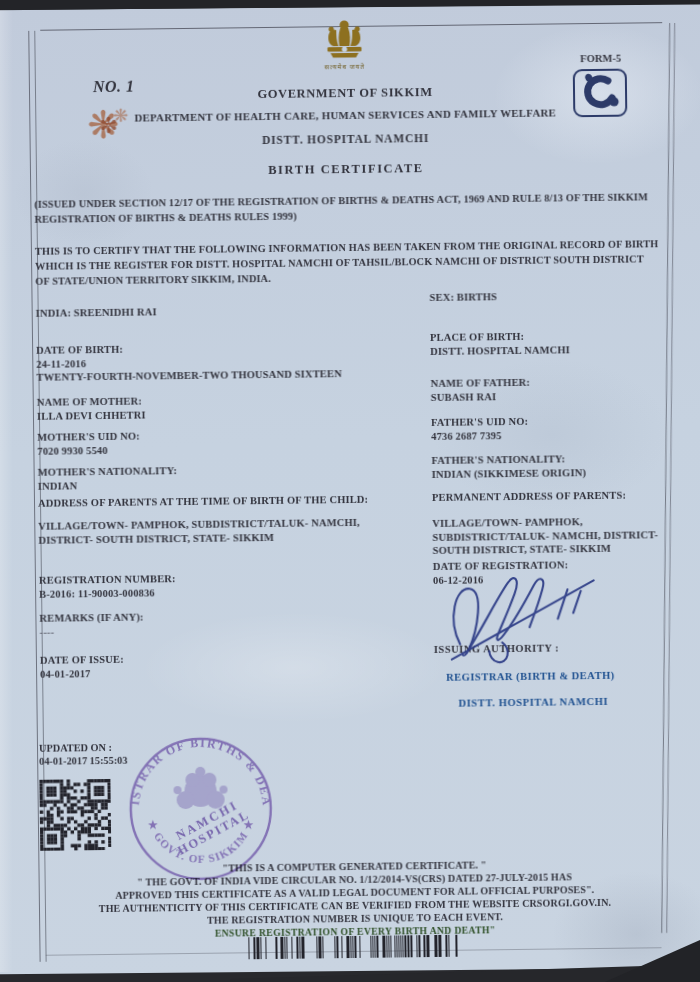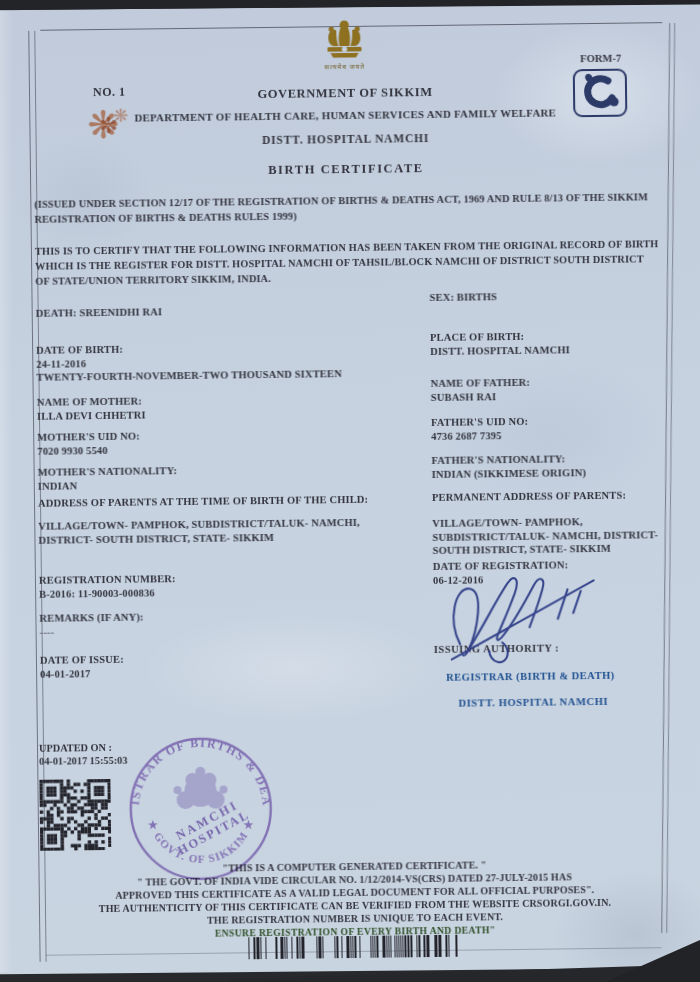--- a/index.html
+++ b/index.html
@@ -29,21 +29,21 @@
   .fr-left{position:absolute;left:34px;top:27px;bottom:24px;width:5px;
         border-left:1px solid rgba(62,64,76,.65);border-right:1px solid rgba(62,64,76,.55);}
   .fr-right{position:absolute;left:675px;top:27px;height:910px;width:4px;
         border-left:1px solid rgba(62,64,76,.6);border-right:1px solid rgba(62,64,76,.5);
         transform:rotate(1.2deg);transform-origin:top center;}
   .fr-bottom{position:absolute;left:40px;right:44px;top:951px;height:1px;background:rgba(70,72,84,.35);}
   
   .emblem{position:absolute;left:329px;top:16px;width:42px;height:46px;}
   .emblem-cap{position:absolute;left:300px;top:62px;width:100px;text-align:center;
         font-size:6.5px;color:#6e5a1e;letter-spacing:1px;}
-  .no1{position:absolute;left:98px;top:82px;font-size:12px;font-weight:bold;letter-spacing:.5px;}
+  .no1{position:absolute;left:98px;top:75px;font-size:16px;font-weight:bold;letter-spacing:.5px;font-style:italic;}
   .redseal{position:absolute;left:90px;top:100px;width:60px;height:56px;}
   .redseal span{position:absolute;color:#a5613e;}
   .h-gov{position:absolute;left:150px;right:150px;top:86px;text-align:center;
         font-size:12.5px;font-weight:bold;letter-spacing:.6px;}
   .h-dept{position:absolute;left:60px;right:60px;top:109px;text-align:center;
         font-size:10.8px;font-weight:bold;letter-spacing:.3px;}
   .h-office{position:absolute;left:150px;right:150px;top:133px;text-align:center;
         font-size:11.5px;font-weight:bold;letter-spacing:.8px;}
   .h-title{position:absolute;left:150px;right:150px;top:162px;text-align:center;
         font-size:12.5px;font-weight:bold;letter-spacing:1.6px;}
@@ -106,34 +106,34 @@
       <span style="left:2px;top:0;font-size:38px;opacity:.75;">❋</span>
       <span style="left:14px;top:10px;font-size:22px;color:#8f4a30;opacity:.8;">✼</span>
       <span style="left:28px;top:2px;font-size:18px;opacity:.6;">❋</span>
     </div>
 
     <div class="h-gov">GOVERNMENT OF SIKKIM</div>
     <div class="h-dept">DEPARTMENT OF HEALTH CARE, HUMAN SERVICES AND FAMILY WELFARE</div>
     <div class="h-office">DISTT. HOSPITAL NAMCHI</div>
     <div class="h-title">BIRTH CERTIFICATE</div>
 
-    <div class="form5">FORM-7</div>
+    <div class="form5">FORM-5</div>
     <div class="crsbox">
       <svg viewBox="0 0 50 44" width="50" height="44">
         <path d="M33,10 A13,13 0 1 0 37,27" stroke="#2c3a68" stroke-width="7" fill="none" stroke-linecap="round"></path>
         <circle cx="39" cy="31" r="4.5" fill="#2c3a68"></circle>
         <path d="M12,10 C7,4 14,0 17,5 C19,9 15,13 12,10 Z" fill="#2c3a68"></path>
       </svg>
     </div>
 
     <div class="para" style="top:193px;">(ISSUED UNDER SECTION 12/17 OF THE REGISTRATION OF BIRTHS &amp; DEATHS ACT, 1969 AND RULE 8/13 OF THE SIKKIM REGISTRATION OF BIRTHS &amp; DEATHS RULES 1999)</div>
     <div class="para" style="top:240px;">THIS IS TO CERTIFY THAT THE FOLLOWING INFORMATION HAS BEEN TAKEN FROM THE ORIGINAL RECORD OF BIRTH WHICH IS THE REGISTER FOR DISTT. HOSPITAL NAMCHI OF TAHSIL/BLOCK NAMCHI OF DISTRICT SOUTH DISTRICT OF STATE/UNION TERRITORY SIKKIM, INDIA.</div>
 
     <div class="f colL" style="top:303px;">
-      <span>DEATH:</span>
+      <span>INDIA:</span>
       <span>SREENIDHI RAI</span>
     </div>
     <div class="f colL" style="top:340px;">
       <div>DATE OF BIRTH:</div>
       <div>24-11-2016</div>
       <div>TWENTY-FOURTH-NOVEMBER-TWO THOUSAND SIXTEEN</div>
     </div>
     <div class="f colL" style="top:392px;">
       <div>NAME OF MOTHER:</div>
       <div>ILLA DEVI CHHETRI</div>

